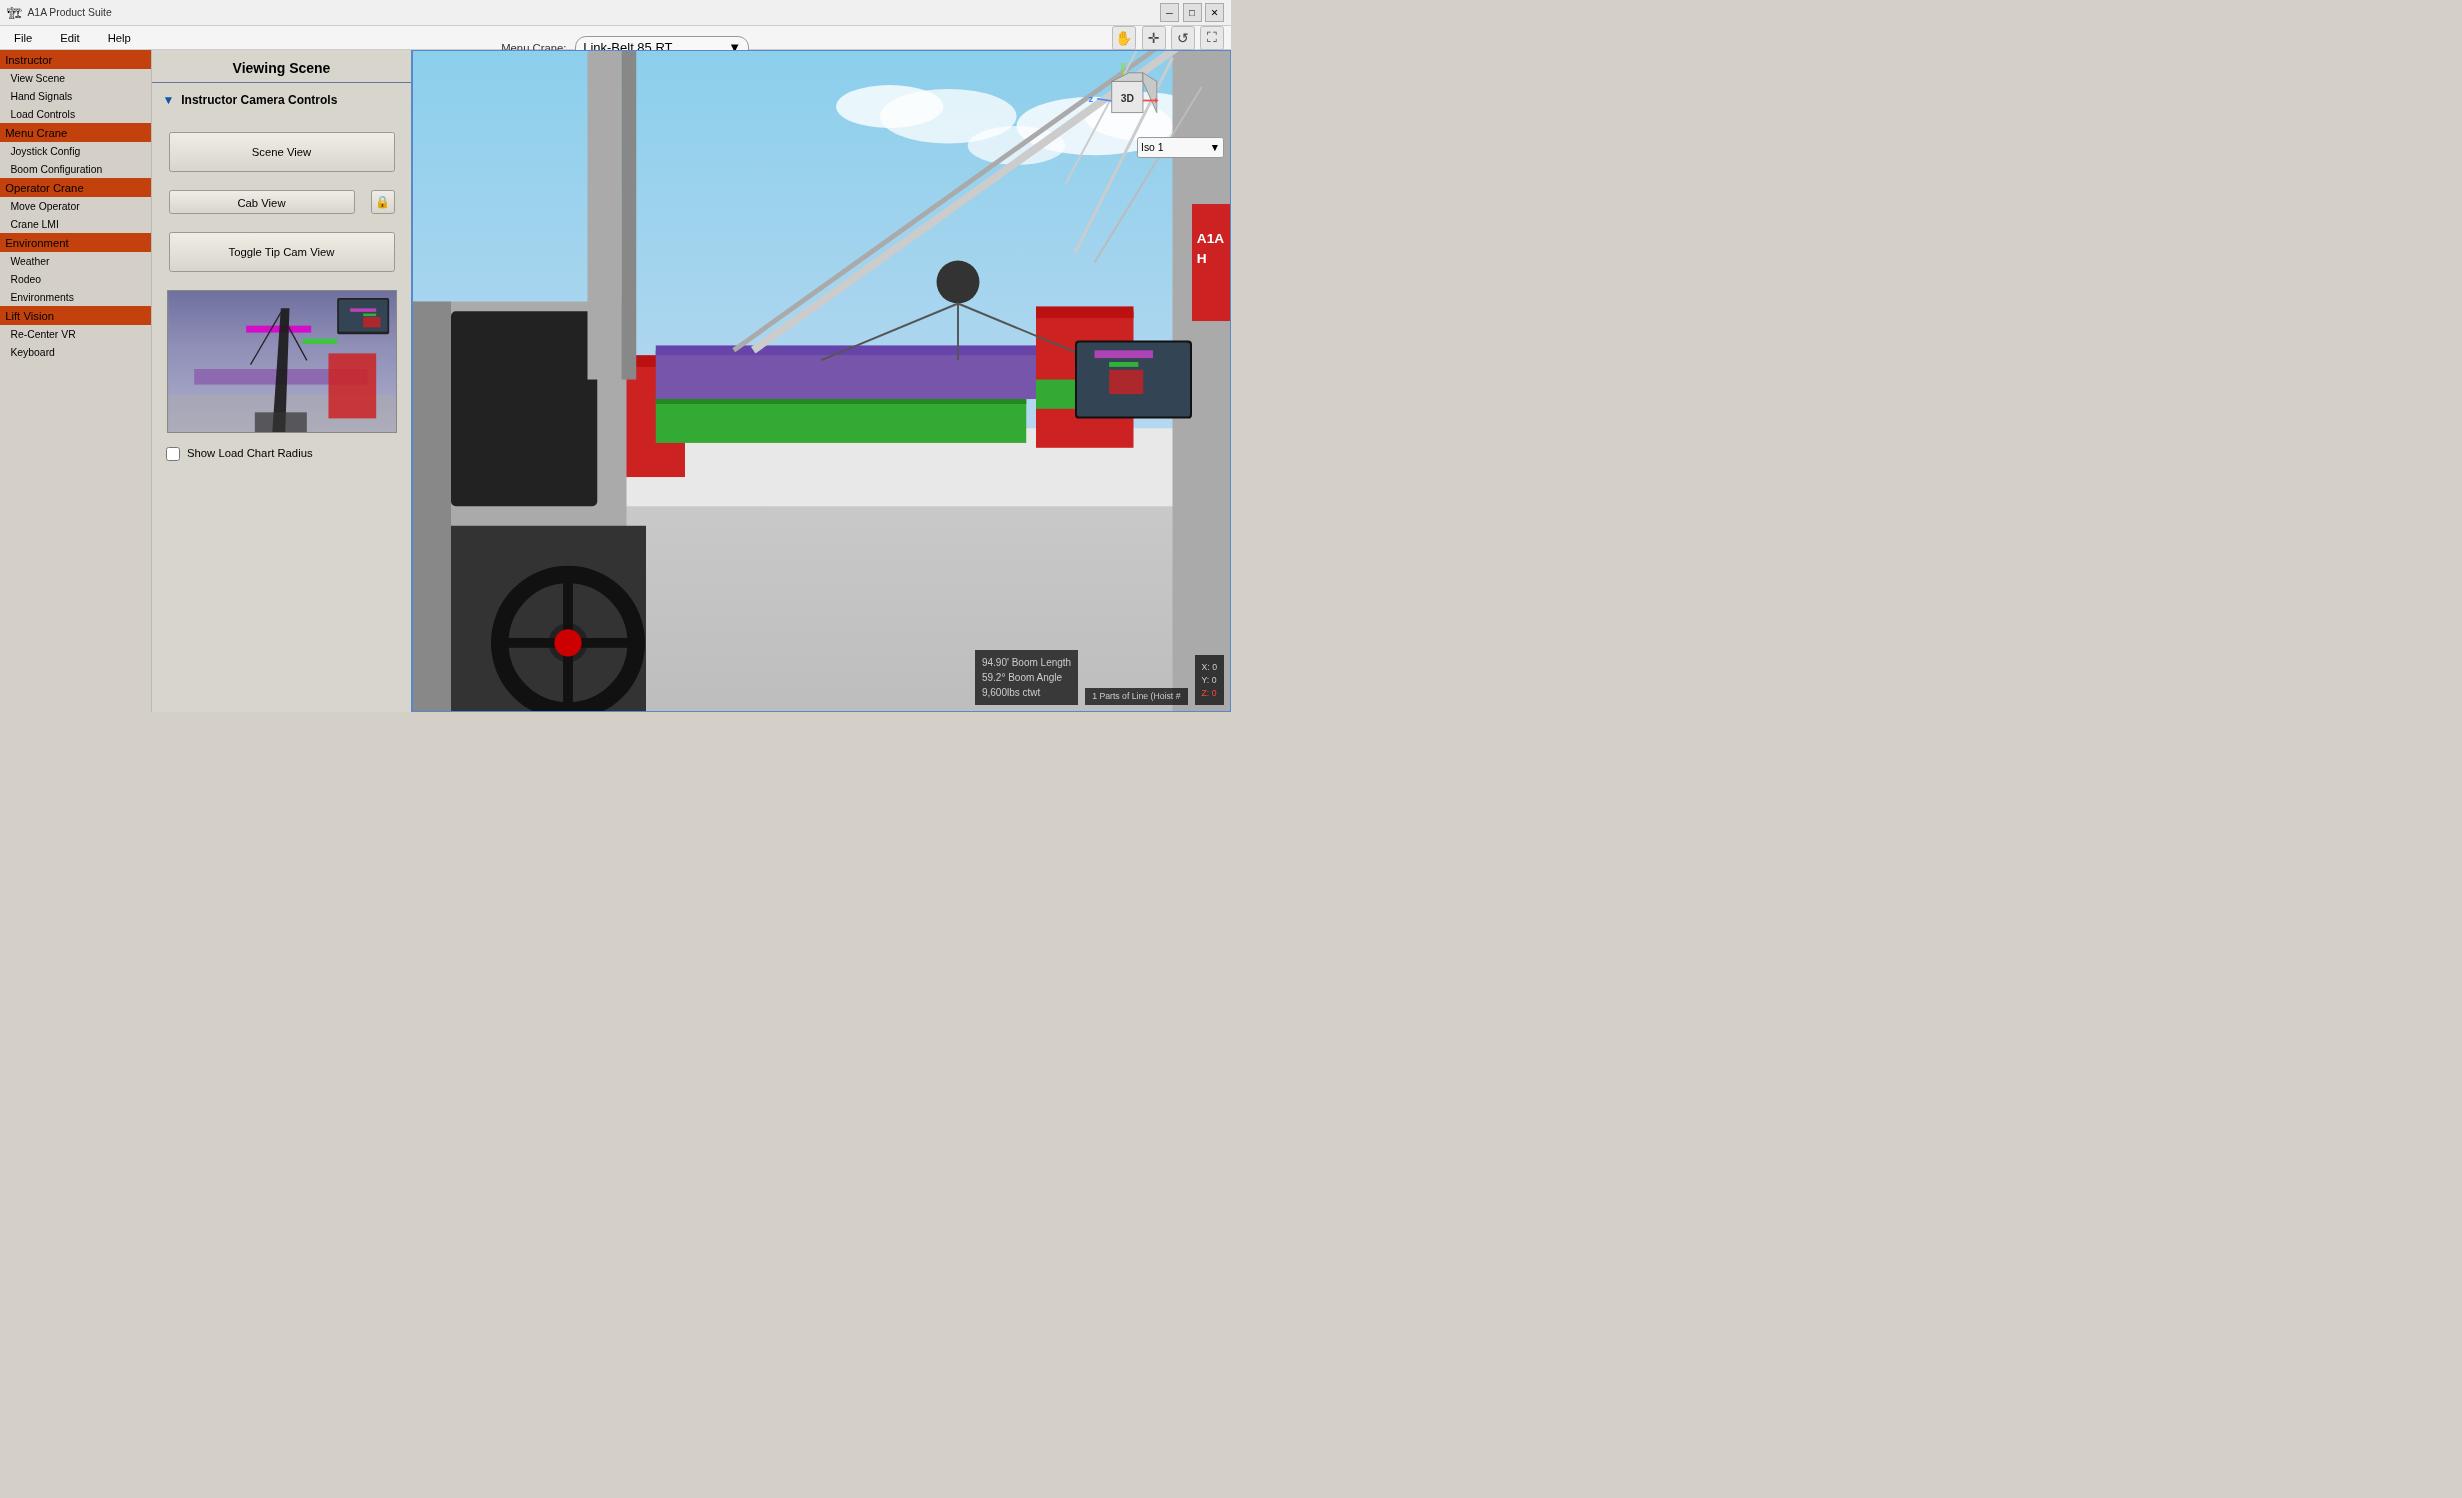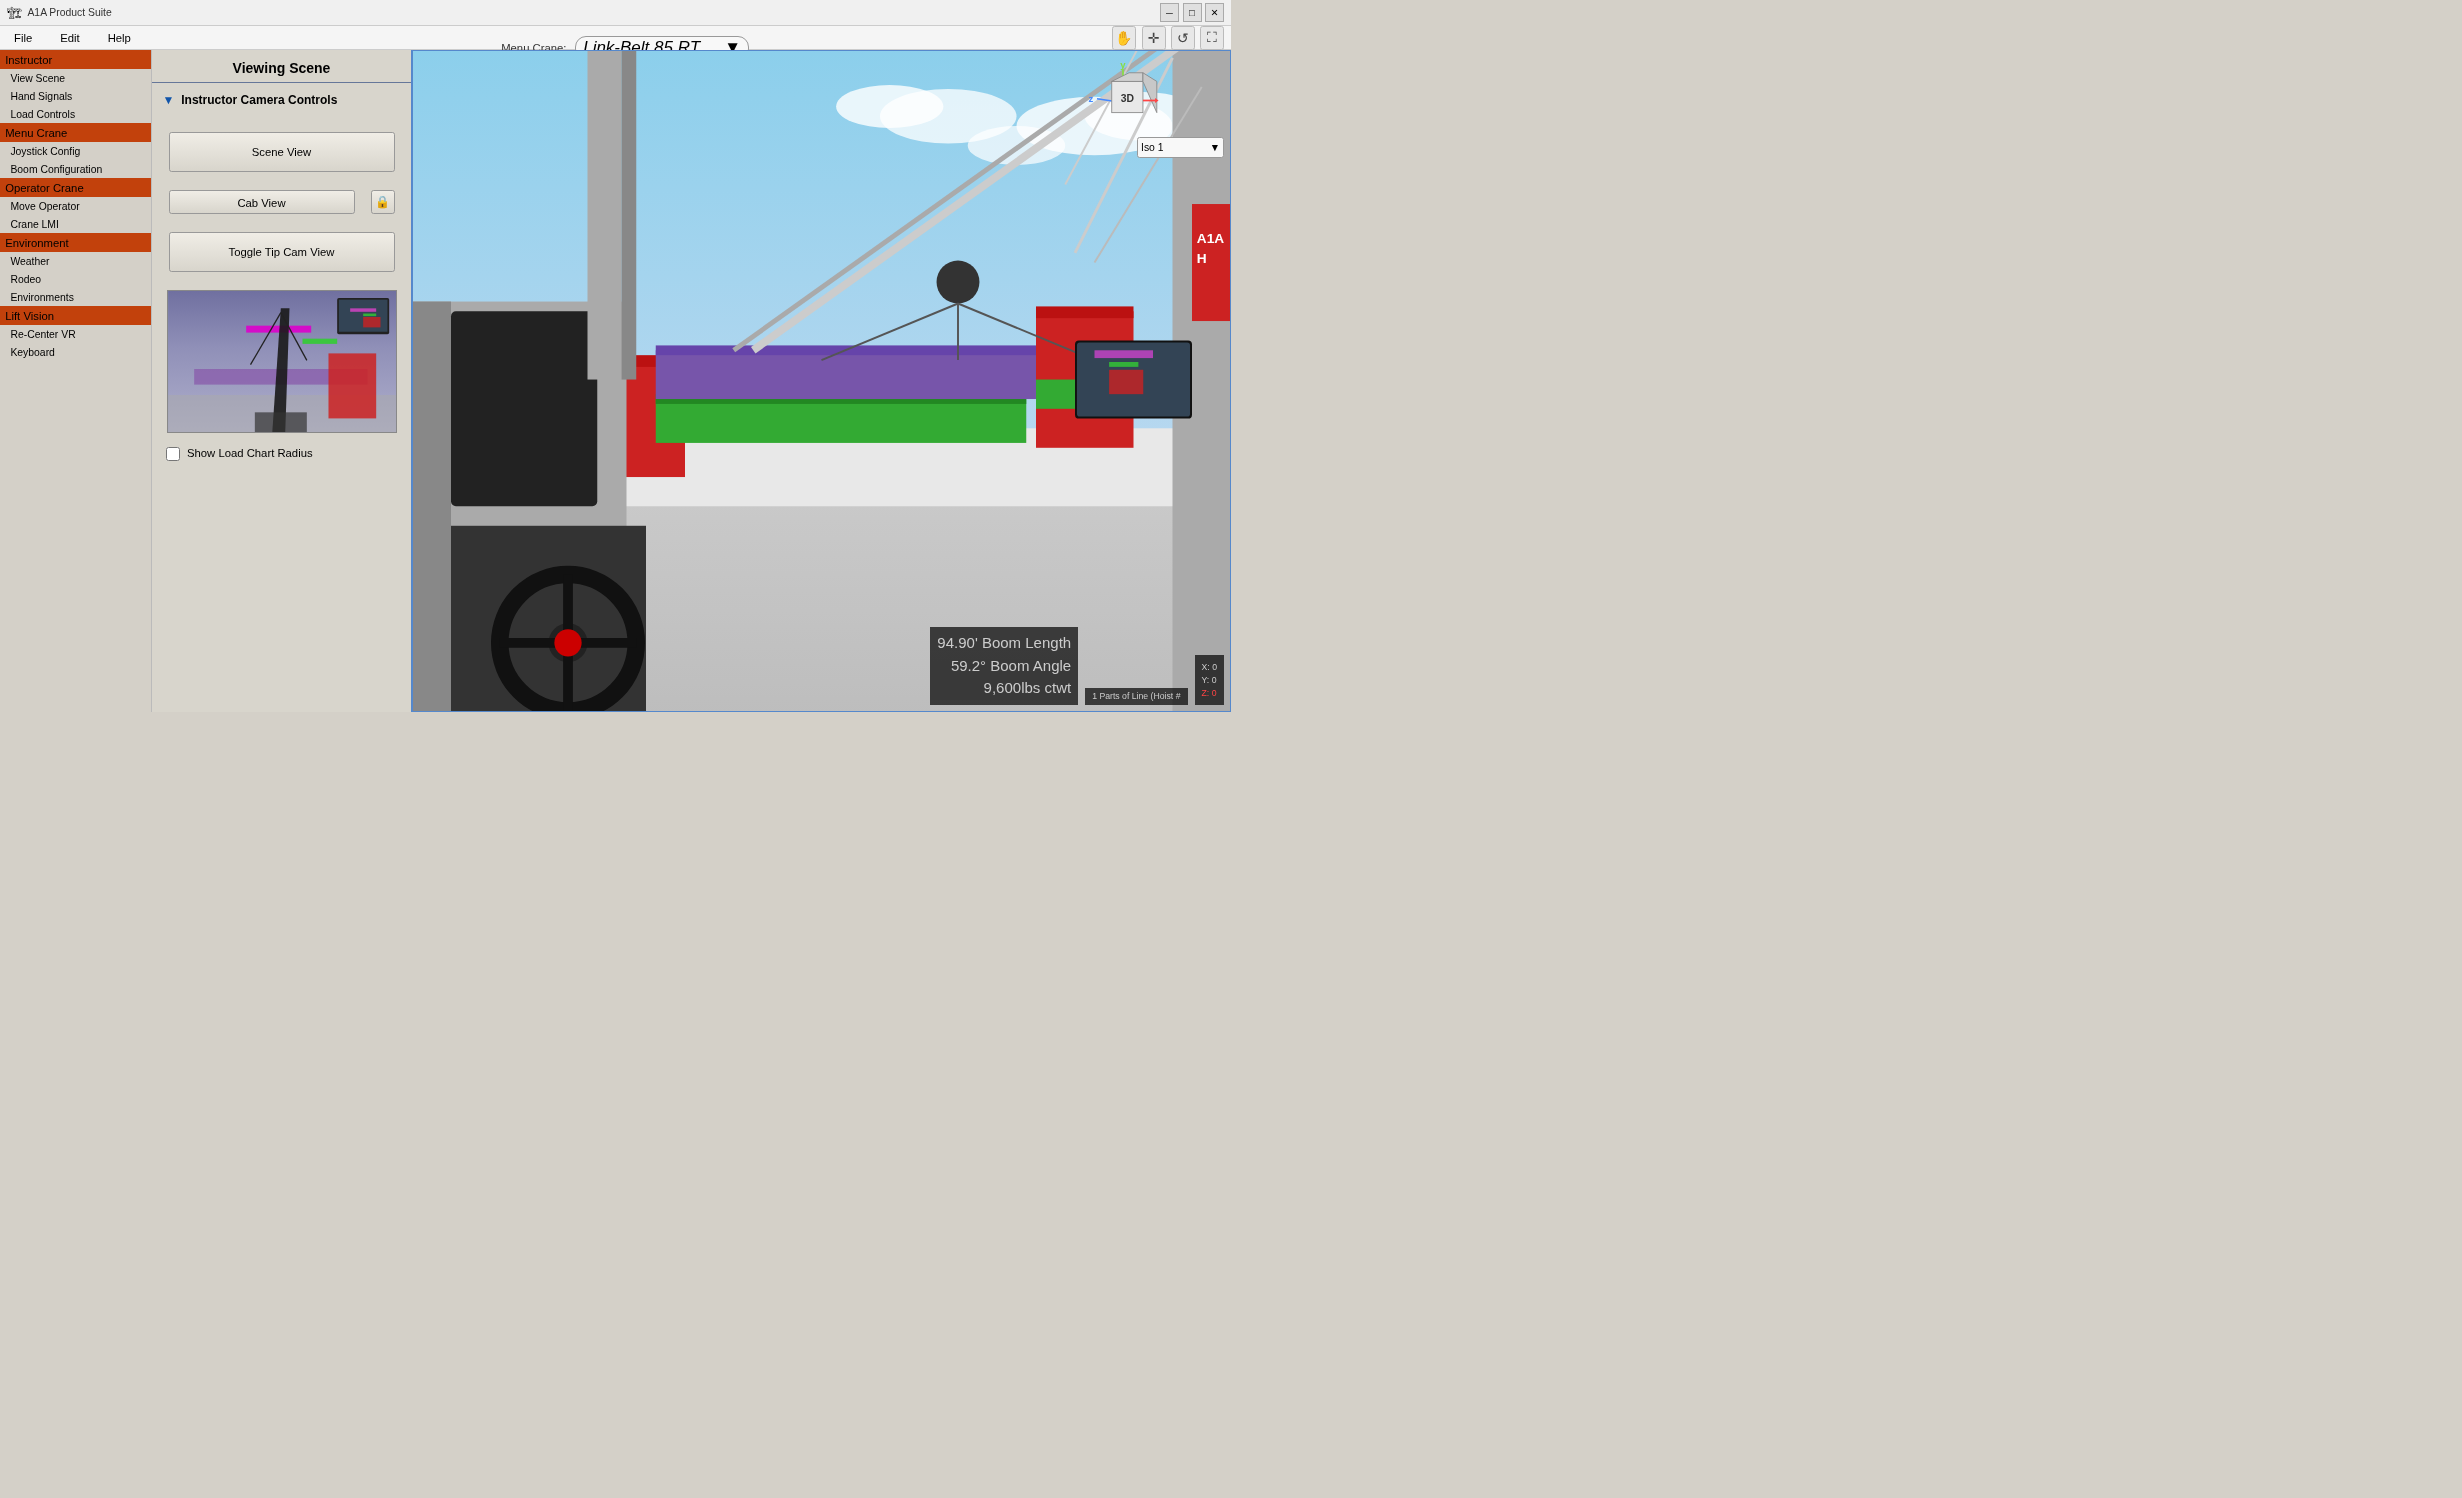--- a/index.html
+++ b/index.html
@@ -64,26 +64,25 @@
       font-size: 11.3px;
       color: #000;
     }
     #crane-dropdown {
       width: 174px;
       height: 24px;
       background: #f8f8f8;
       border: 0.9px solid #999;
       border-radius: 11px;
       padding: 0 7px;
-      font-size: 17px;
+      font-size: 13px;
       display: flex;
       align-items: center;
       justify-content: space-between;
       cursor: pointer;
-      font-style: italic;
     }
     #toolbar-icons {
       margin-left: auto;
       display: flex;
       gap: 5.2px;
     }
     .toolbar-icon {
       width: 24px;
       height: 24px;
       background: #e8e8e8;
@@ -287,24 +286,23 @@
       position: absolute;
       bottom: 7px;
       right: 7px;
       display: flex;
       gap: 7px;
       align-items: flex-end;
     }
     #boom-info {
       background: rgba(0,0,0,0.7);
       color: #ccc;
-      font-size: 15px;
+      font-size: 10px;
       padding: 5.2px 7px;
       line-height: 1.5;
-      text-align: right;
     }
     #line-info {
       background: rgba(0,0,0,0.7);
       color: #ccc;
       font-size: 8.7px;
       padding: 2px 7px;
       line-height: 1.5;
     }
     #xyz-info {
       background: rgba(0,0,0,0.7);

